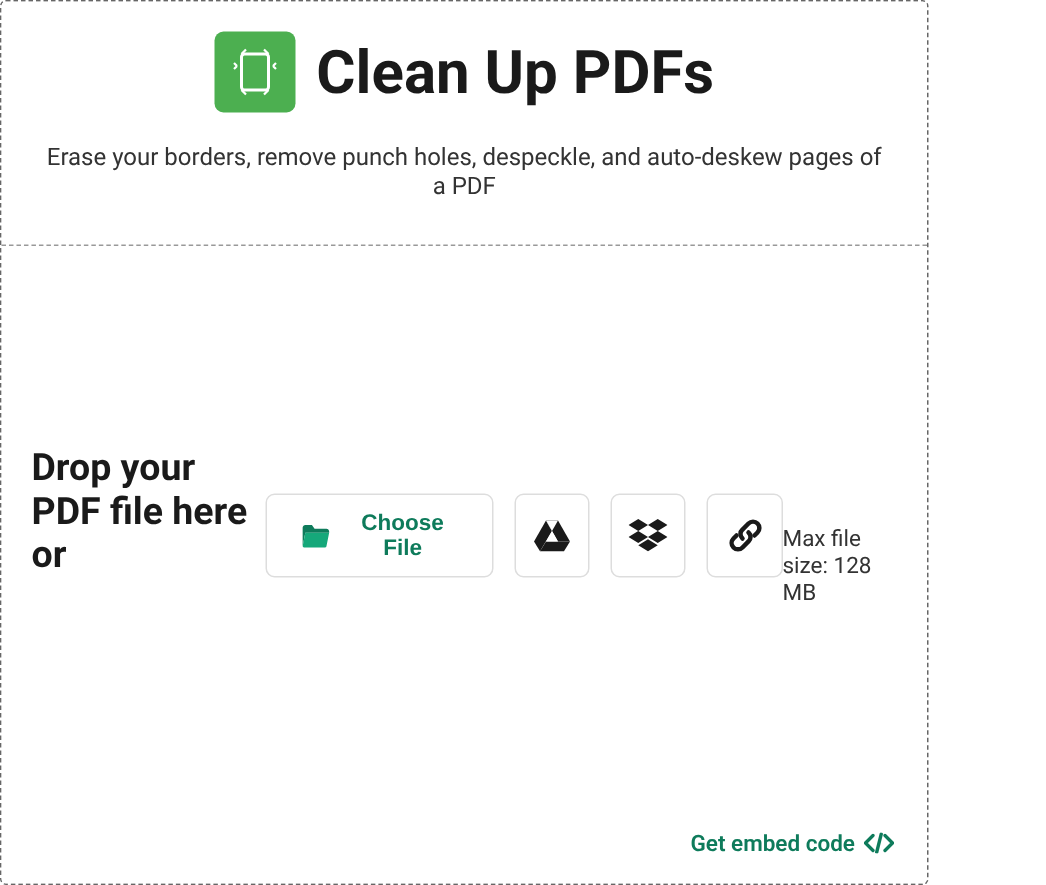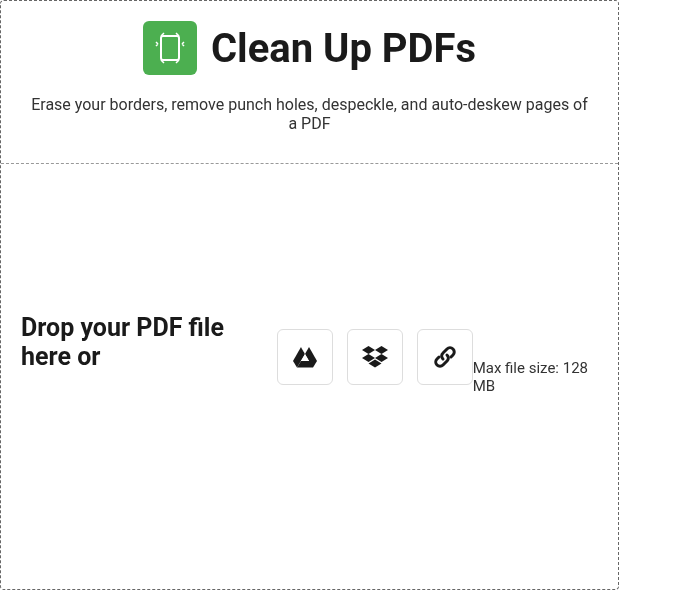--- a/index.html
+++ b/index.html
@@ -124,20 +124,27 @@
       </div>
       <h1 class="app-title">Clean Up PDFs</h1>
     </div>
     <p class="subtitle">Erase your borders, remove punch holes, despeckle, and auto-deskew pages of a PDF</p>
   </div>
 
   <div class="drop-zone">
     <div class="drop-text">Drop your PDF file here or</div>
 
     <div class="button-row">
+      <button class="btn btn-choose">
+        <svg width="24" height="20" viewBox="0 0 24 20">
+          <path d="M2 4 C2 3 3 2 4 2 L9 2 L11 5 L20 5 C21 5 22 6 22 7 L22 8 L4 8 L2 18 L2 4 Z" fill="#0e7b5b"></path>
+          <path d="M4 8 L22 8 L20 18 C20 18.5 19.5 19 19 19 L3 19 C2.5 19 2 18.5 2 18 L4 8 Z" fill="#15a87a"></path>
+        </svg>
+        <span>Choose File</span>
+      </button>
 
       <button class="btn btn-icon-only">
         <svg width="24" height="22" viewBox="0 0 24 22">
           <path d="M8 1 L16 1 L24 15 L16 15 Z" fill="#1a1a1a"></path>
           <path d="M8 1 L0 15 L4 21.5 L12 8 Z" fill="#1a1a1a"></path>
           <path d="M4 21.5 L20 21.5 L24 15 L8 15 Z" fill="#1a1a1a"></path>
           <path d="M8 1 L16 1 L12 8 Z" fill="#fff"></path>
           <path d="M12 8 L8 15 L16 15 Z" fill="#fff"></path>
         </svg>
       </button>
@@ -155,14 +162,22 @@
       <button class="btn btn-icon-only">
         <svg width="24" height="24" viewBox="0 0 24 24">
           <path d="M10 14 A4 4 0 0 1 10 8 L14 4 A4 4 0 0 1 20 10 L18 12" fill="none" stroke="#1a1a1a" stroke-width="3" stroke-linecap="round"></path>
           <path d="M14 10 A4 4 0 0 1 14 16 L10 20 A4 4 0 0 1 4 14 L6 12" fill="none" stroke="#1a1a1a" stroke-width="3" stroke-linecap="round"></path>
         </svg>
       </button>
     </div>
 
     <div class="max-size">Max file size: 128 MB</div>
 
+    <a class="embed-link">
+      <span>Get embed code</span>
+      <svg width="20" height="14" viewBox="0 0 20 14">
+        <path d="M6 2 L1 7 L6 12" fill="none" stroke="#0e7b5b" stroke-width="2.2" stroke-linecap="round" stroke-linejoin="round"></path>
+        <path d="M14 2 L19 7 L14 12" fill="none" stroke="#0e7b5b" stroke-width="2.2" stroke-linecap="round" stroke-linejoin="round"></path>
+        <line x1="11.5" y1="1" x2="8.5" y2="13" stroke="#0e7b5b" stroke-width="2.2" stroke-linecap="round"></line>
+      </svg>
+    </a>
   </div>
 </div>
 
 </body></html>

